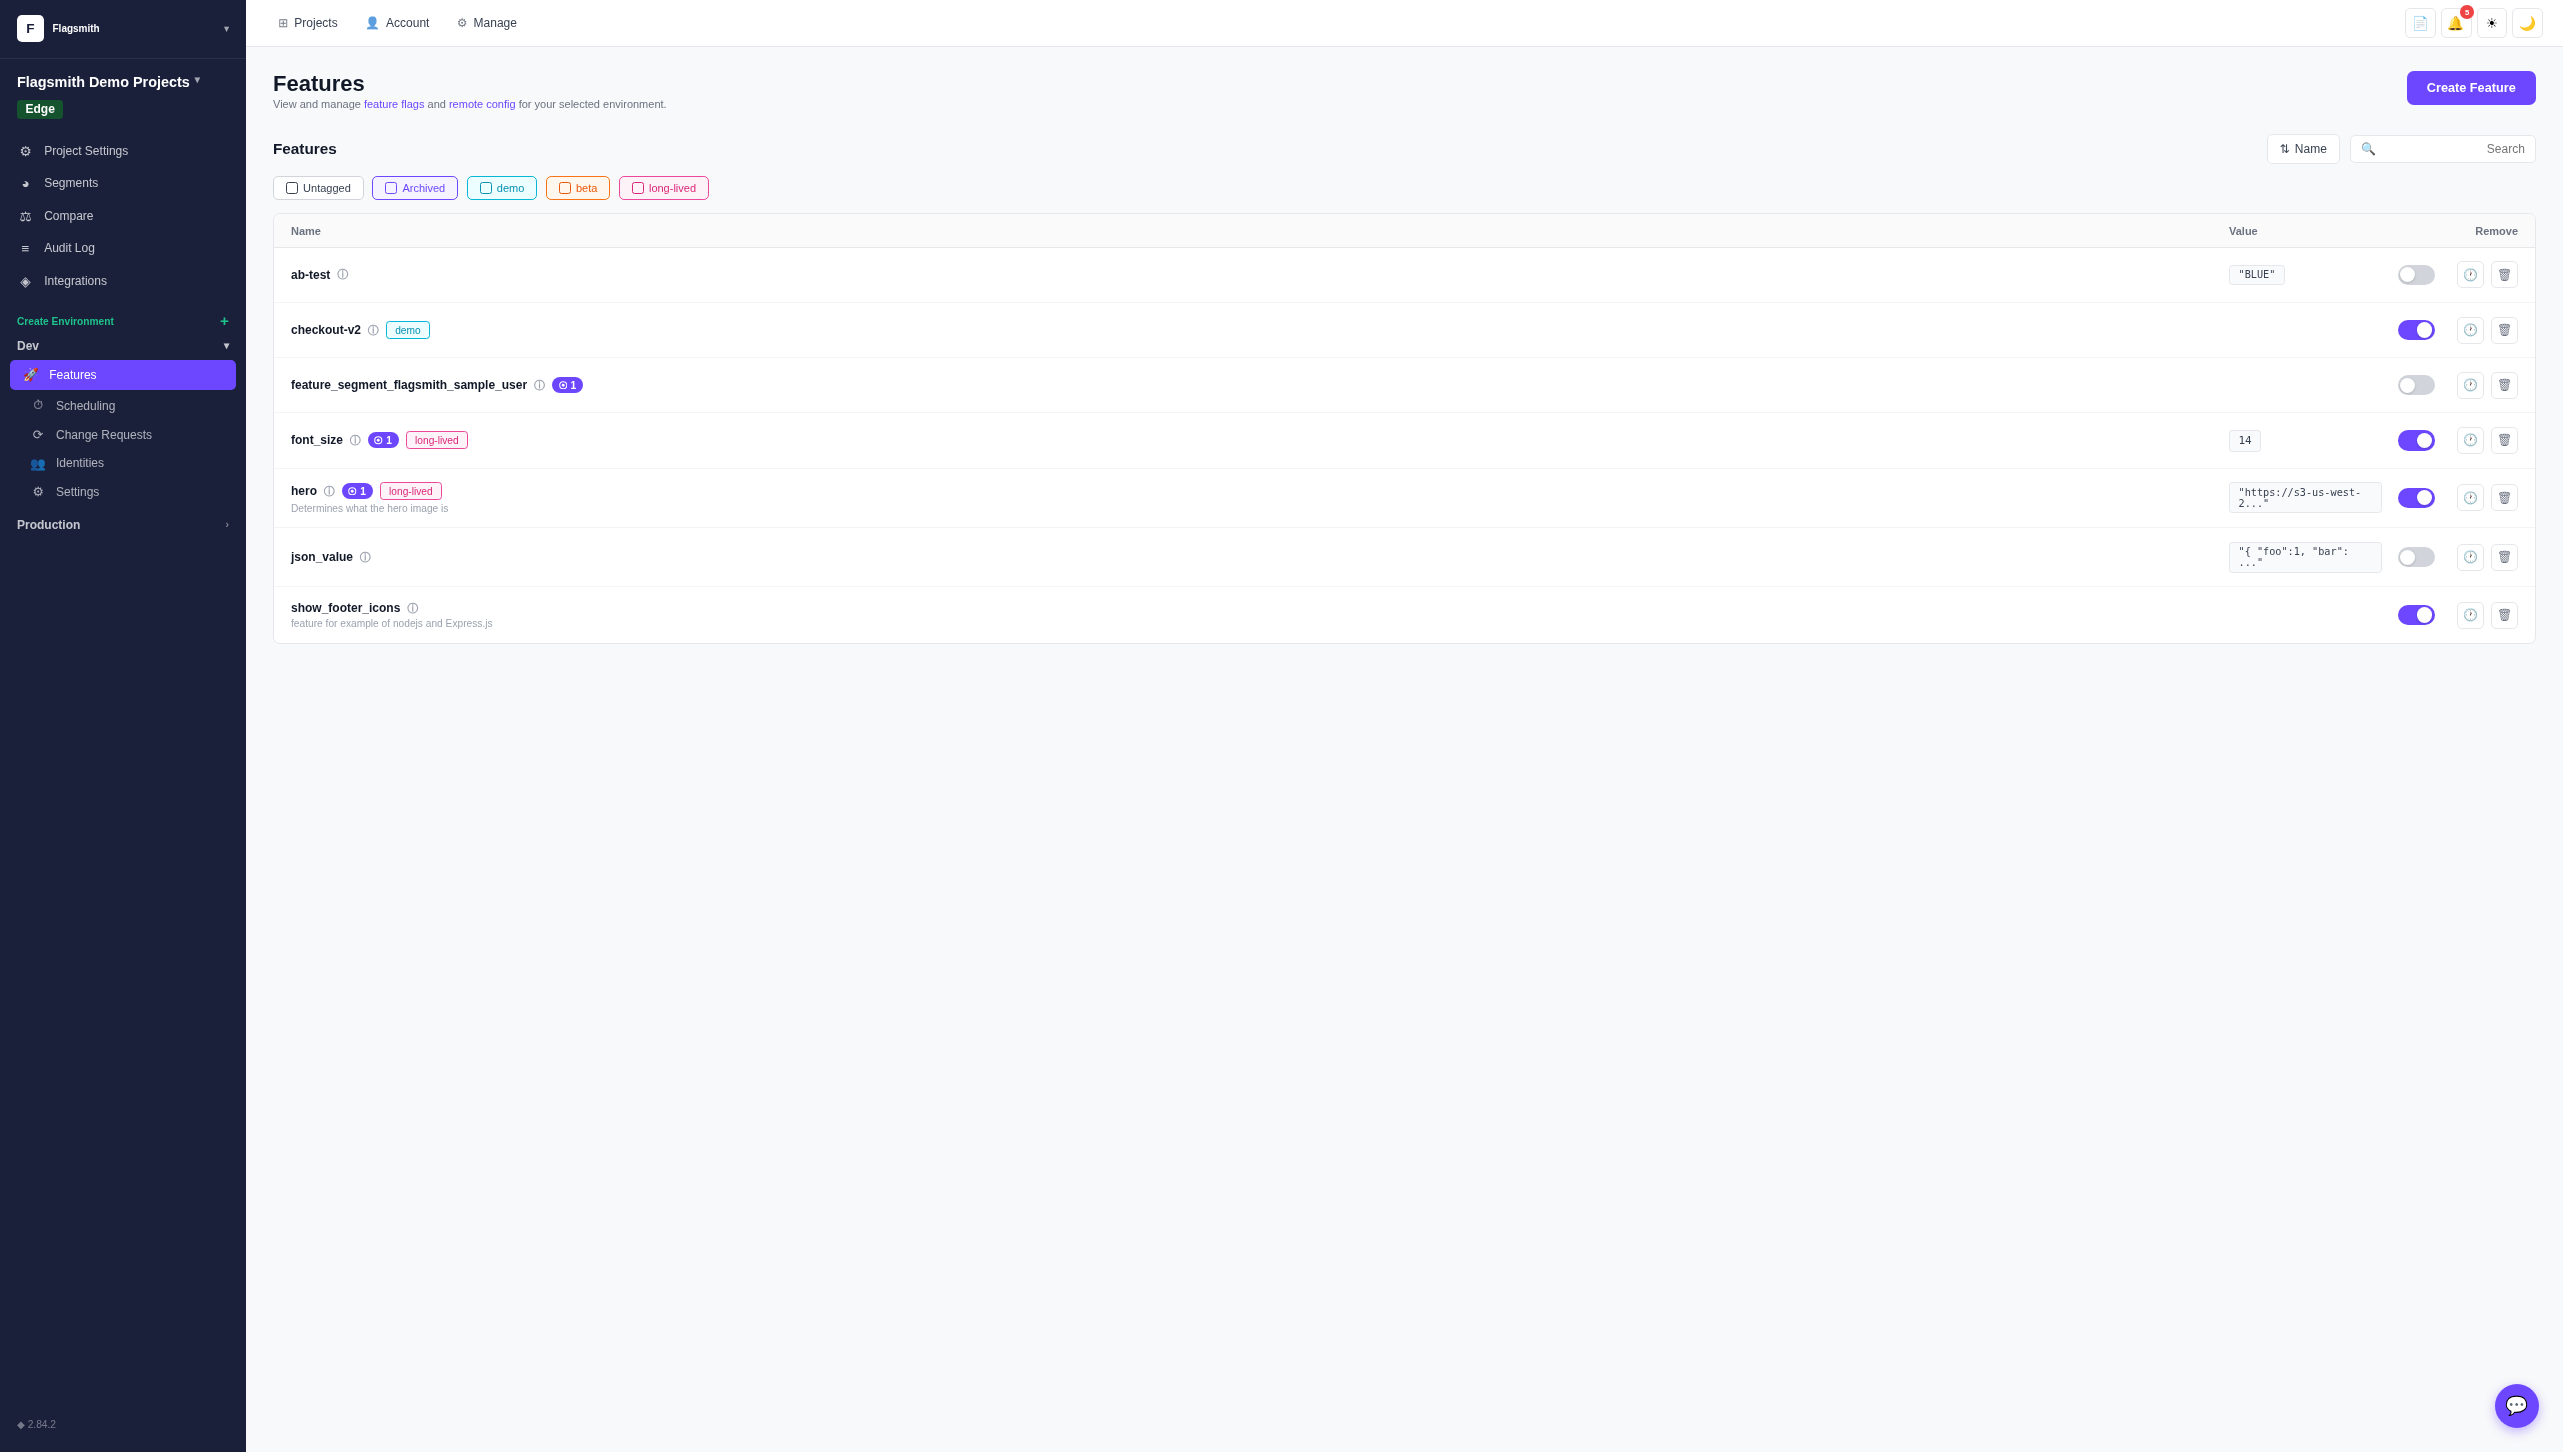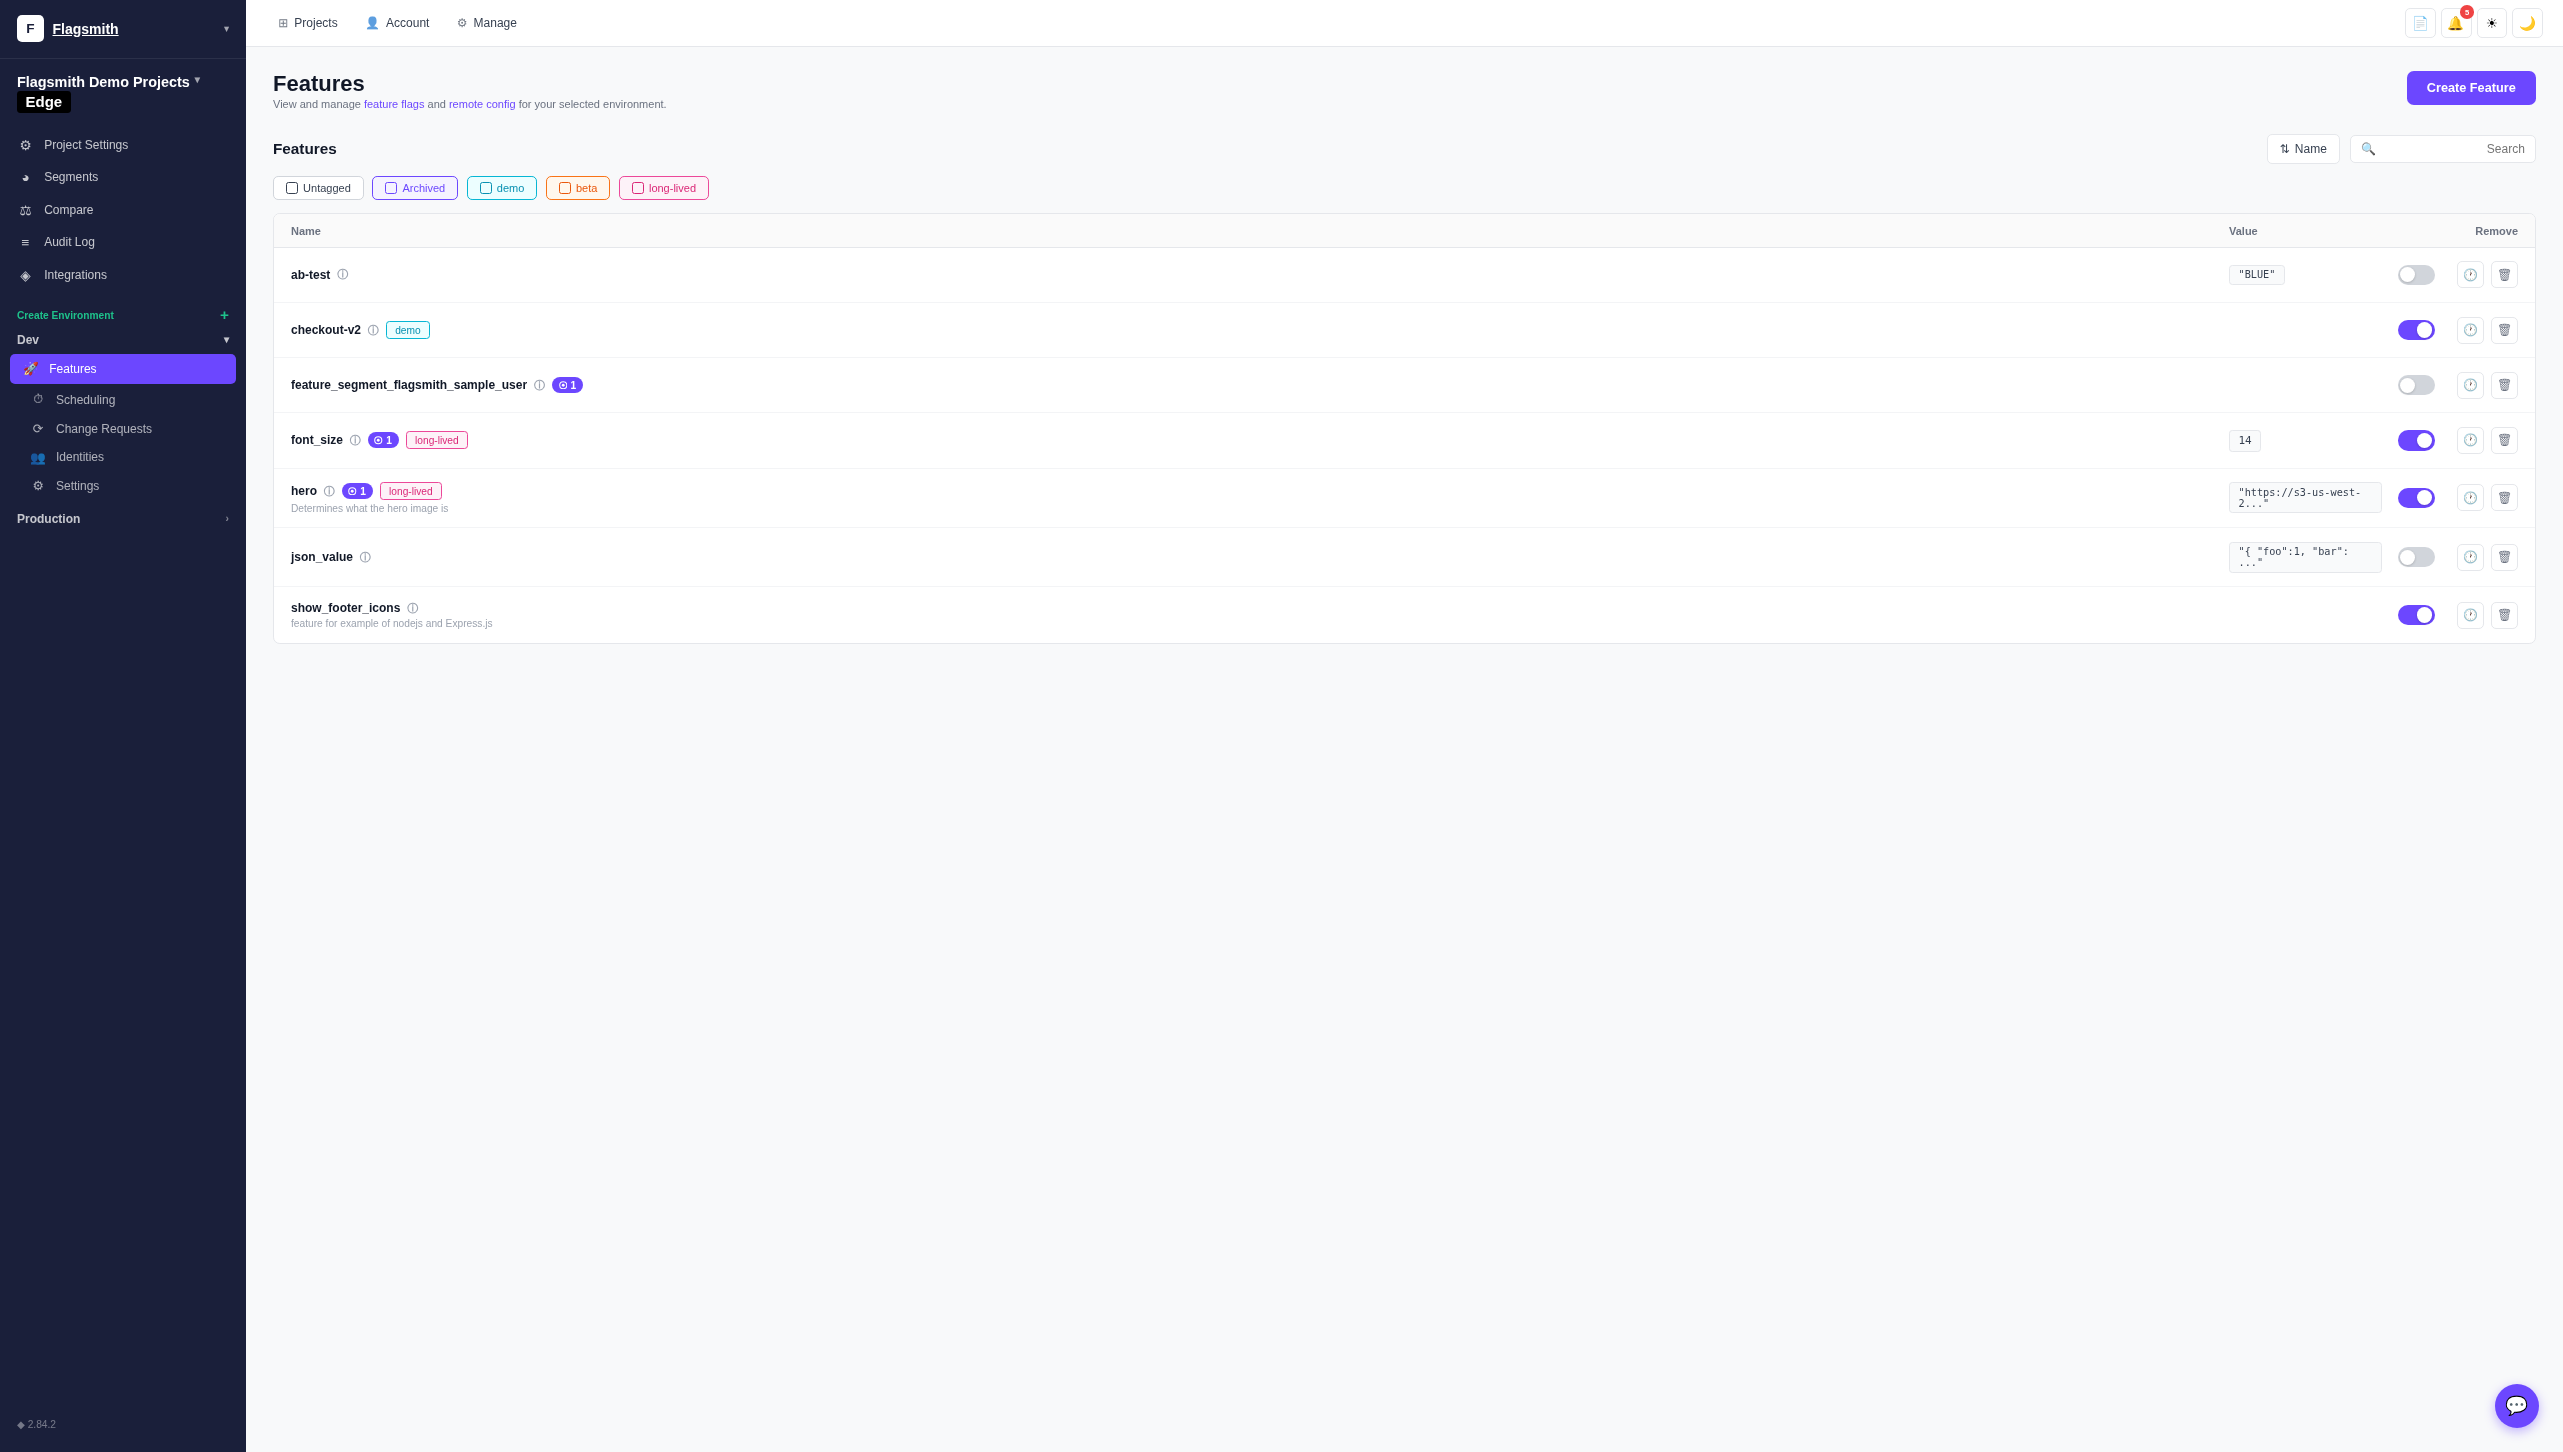--- a/index.html
+++ b/index.html
@@ -23,37 +23,37 @@
       gap: 8.5px;
       border-bottom: 0.8px solid rgba(255,255,255,0.08);
     }
     .logo-icon {
       width: 27px; height: 27px;
       background: #fff;
       border-radius: 5.1px;
       display: flex; align-items: center; justify-content: center;
       font-weight: 900; color: #1a1f3a; font-size: 13.6px;
     }
-    .logo-text { font-weight: 700; font-size: 14px; text-decoration: underline; }
+    .logo-text { font-weight: 700; font-size: 10px; }
     .logo-chevron { margin-left: auto; opacity: 0.6; font-size: 10.2px; }
 
     .project-header {
       padding: 15.3px 17px 8.5px;
     }
     .project-name { font-size: 14.4px; font-weight: 700; display: flex; gap: 5.1px; }
     .project-name .chevron { opacity: 0.6; font-size: 10.2px; }
     .edge-badge {
       display: inline-block;
-      background: #000000;
+      background: #14532d;
       color: #fff;
-      font-size: 15px;
+      font-size: 12px;
       font-weight: 600;
       padding: 2.5px 8.5px;
       border-radius: 3.4px;
-      margin-top: 1px;
+      margin-top: 10px;
     }
 
     .sidebar-nav { padding: 6.8px 0; }
     .sidebar-nav-item {
       display: flex;
       align-items: center;
       gap: 10.2px;
       padding: 8.5px 17px;
       color: rgba(255,255,255,0.75);
       cursor: pointer;

